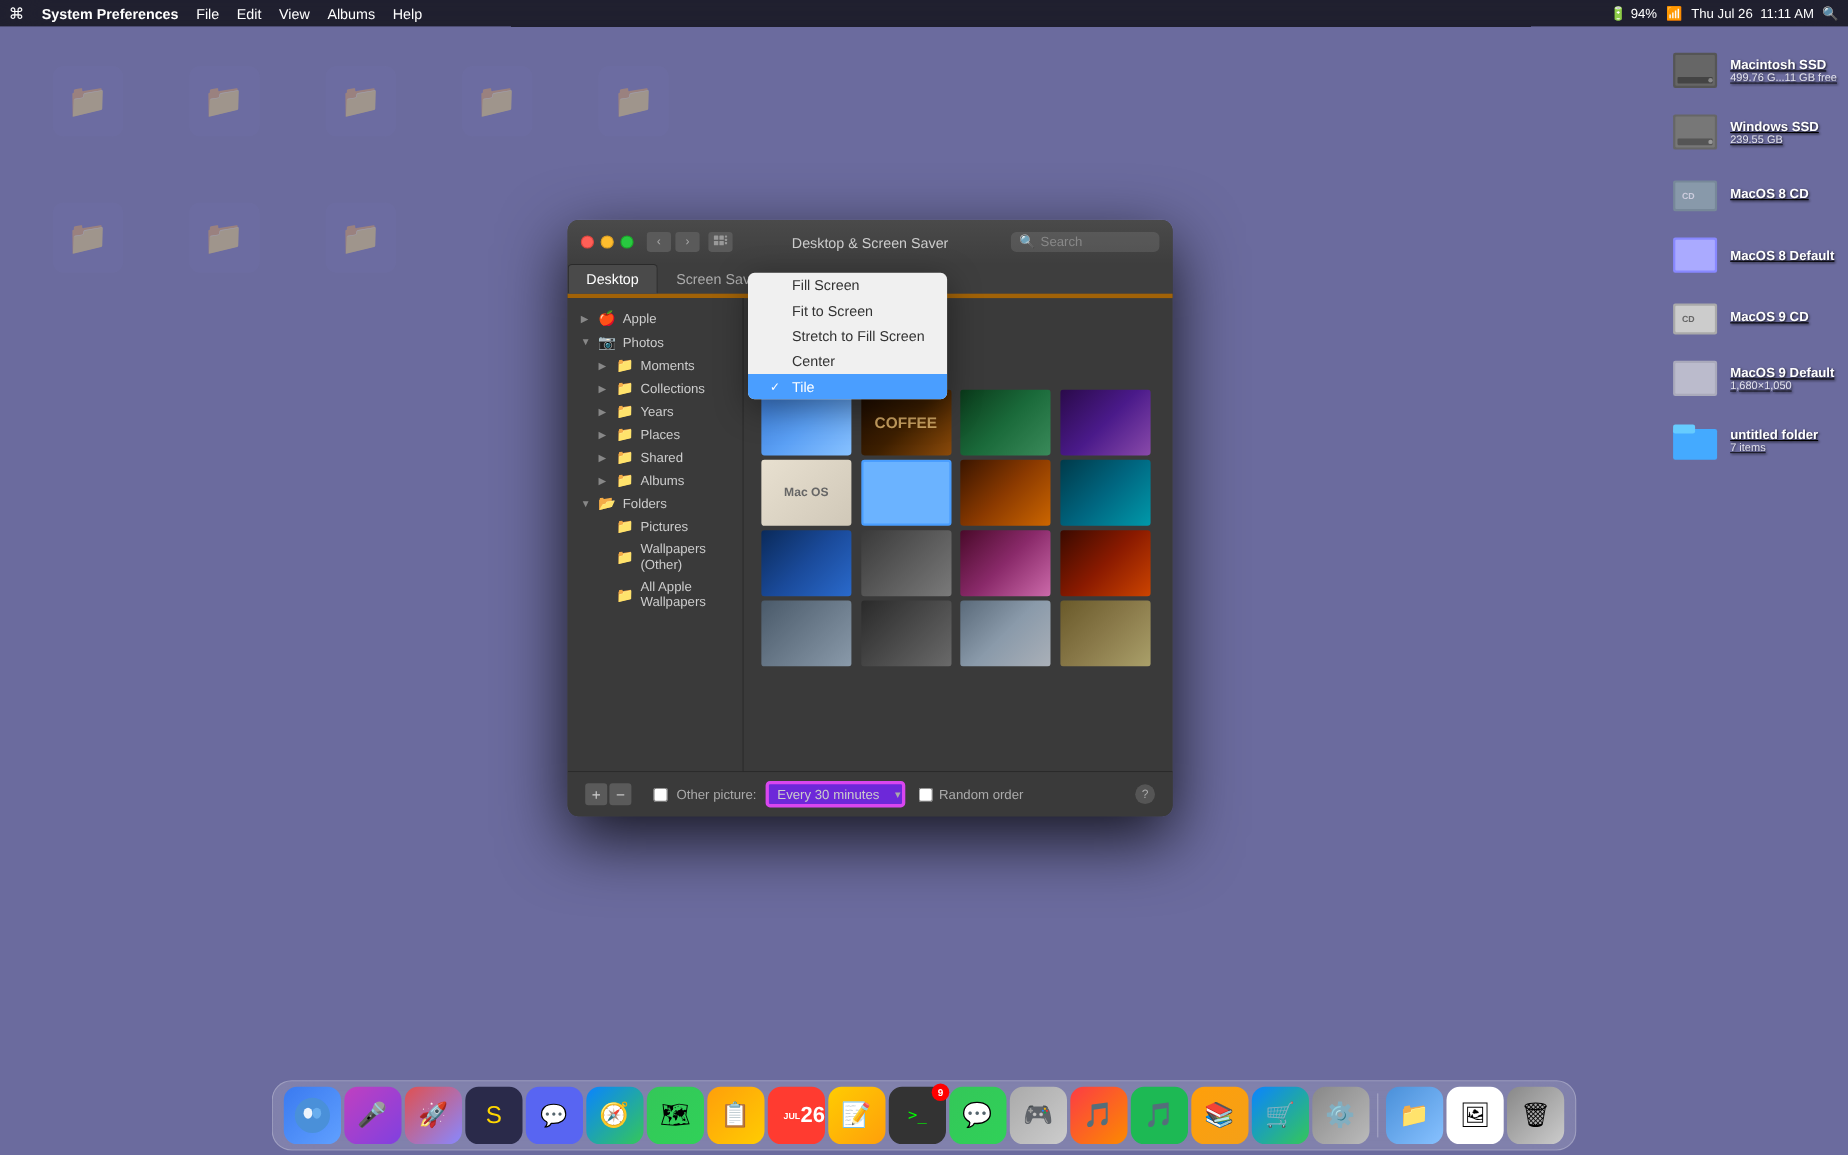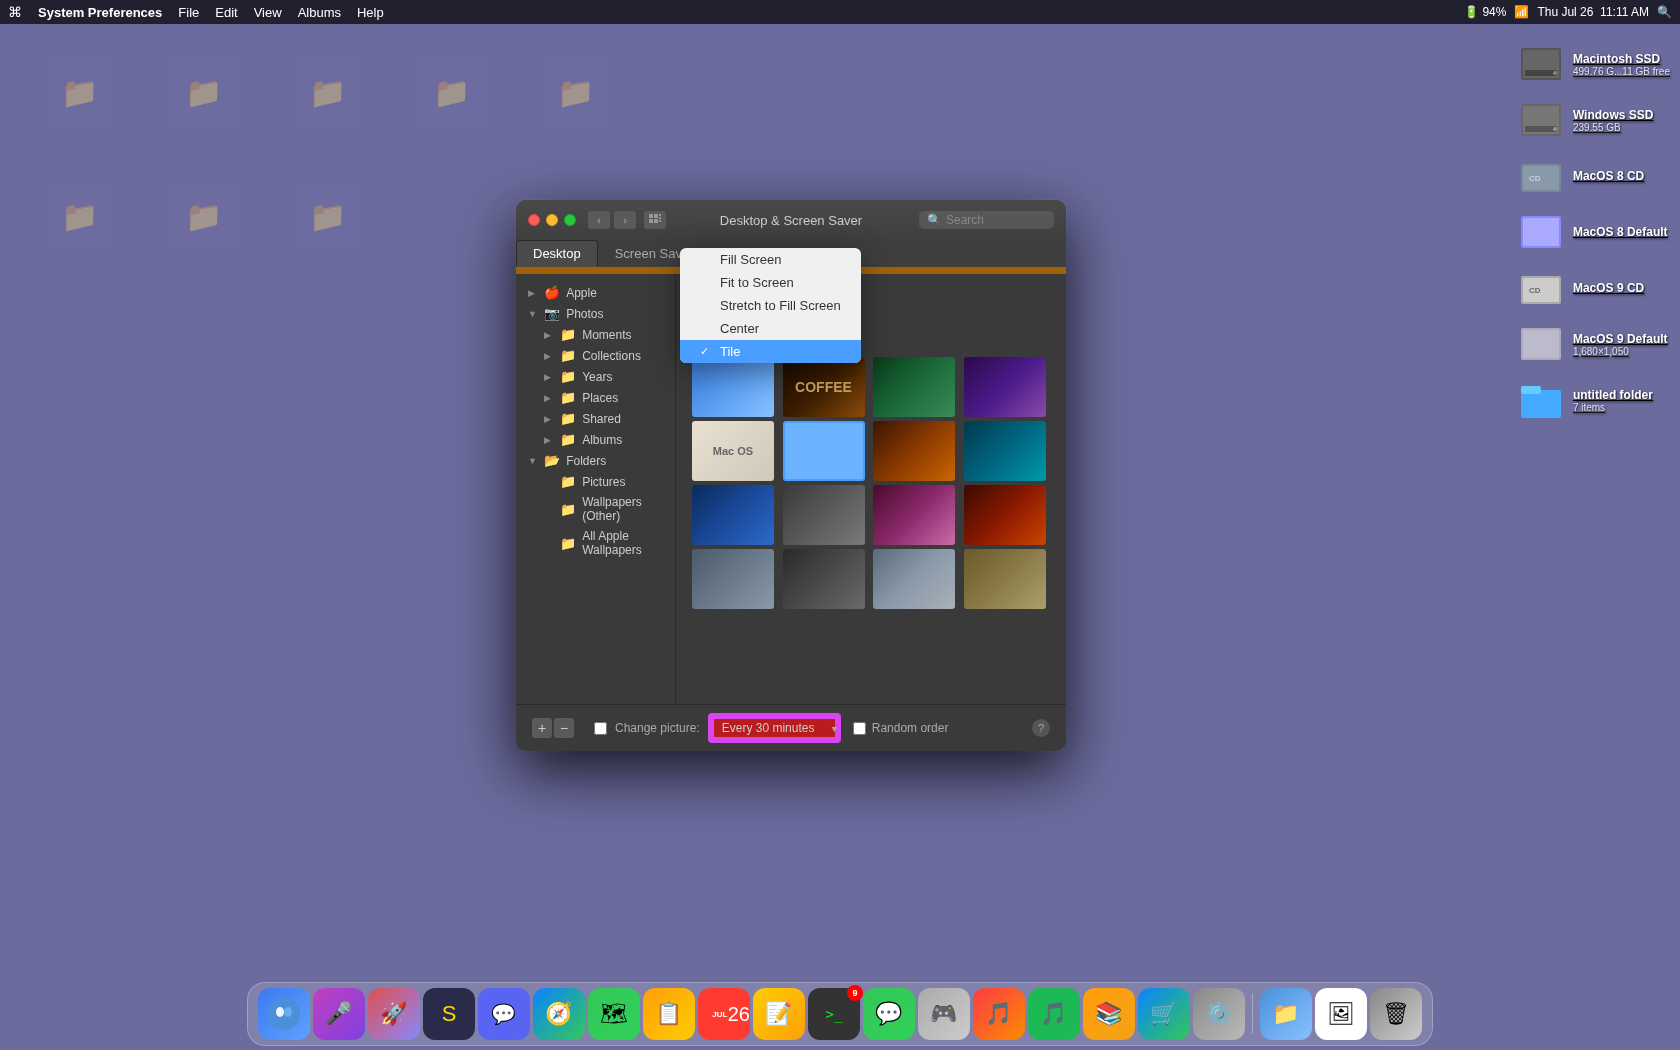--- a/index.html
+++ b/index.html
@@ -352,22 +352,22 @@
       color: #ccc;
       font-size: 14px;
     }
 
     .change-picture-label {
       color: #aaa;
       font-size: 12px;
     }
 
     .change-picture-select {
-      background: #b91c1c;
-      border: 6px solid #d946ef;
+      background: #6d28d9;
+      border: 3px solid #d946ef;
       border-radius: 4px;
       color: #ccc;
       font-size: 12px;
       padding: 2px 20px 2px 8px;
       cursor: pointer;
       appearance: none;
       position: relative;
     }
 
     .select-wrapper {
@@ -476,21 +476,21 @@
     .img-gray { background: linear-gradient(135deg, #3a3a3a, #5a5a5a, #7a7a7a); }
     .img-pink { background: linear-gradient(135deg, #4a0a2a, #8a2a6a, #cc6aaa); }
     .img-red { background: linear-gradient(135deg, #3a0a00, #8a1a00, #cc4400); }
     .img-water { background: linear-gradient(135deg, #4a5a6a, #6a7a8a, #8a9aaa); }
     .img-dark2 { background: linear-gradient(135deg, #2a2a2a, #4a4a4a, #6a6a6a); }
     .img-fog { background: linear-gradient(135deg, #5a6a7a, #8a9aaa, #aab0b8); }
     .img-desert { background: linear-gradient(135deg, #6a5a2a, #8a7a4a, #aaa06a); }
 
     .screen-saver-tab-area {
       display: flex;
-      border-bottom: 7px solid #a16207;
+      border-bottom: 4px solid #a16207;
       background: #3e3e3e;
     }
 
     .screen-tab {
       padding: 5px 16px;
       font-size: 13px;
       color: #aaa;
       cursor: pointer;
       border-radius: 4px 4px 0 0;
       border: 1px solid transparent;
@@ -794,21 +794,21 @@
     </div>
 
     <div class="window-bottom">
       <div class="add-remove-btns">
         <div class="add-remove-btn">+</div>
         <div class="add-remove-btn">−</div>
       </div>
 
       <div style="display:flex;align-items:center;gap:8px;margin-left:8px;">
         <input type="checkbox" style="accent-color: rgb(74, 158, 255);">
-        <span class="change-picture-label">Change picture:</span>
+        <span class="change-picture-label">Other picture:</span>
         <div class="select-wrapper">
           <select class="change-picture-select">
             <option>Every 30 minutes</option>
             <option>Every hour</option>
             <option>Every day</option>
             <option>Every week</option>
           </select>
         </div>
       </div>
 
@@ -854,21 +854,21 @@
     </div>
     <div class="dock-icon" style="background:linear-gradient(135deg,#c040c0,#8040e0);border-radius:12px;font-size:22px;">🎤</div>
     <div class="dock-icon" style="background:linear-gradient(135deg,#e05050,#8888ff);border-radius:12px;font-size:22px;">🚀</div>
     <div class="dock-icon" style="background:#2a2a4a;border-radius:12px;font-size:22px;color:#ffd700;">S</div>
     <div class="dock-icon" style="background:#5865f2;border-radius:12px;font-size:20px;">💬</div>
     <div class="dock-icon" style="background:linear-gradient(135deg,#0a84ff,#34c759);border-radius:12px;font-size:22px;">🧭</div>
     <div class="dock-icon" style="background:linear-gradient(135deg,#34c759,#30d158);border-radius:12px;font-size:22px;">🗺</div>
     <div class="dock-icon" style="background:linear-gradient(135deg,#ff9f0a,#ffcc02);border-radius:12px;font-size:22px;">📋</div>
     <div class="dock-icon" style="background:#ff3b30;border-radius:12px;display:flex;align-items:center;justify-content:center;flex-direction:row;color:white;font-size:9px;font-weight:bold;padding-left:14px;">
       <div style="background:#ff3b30;width:100%;text-align:center;font-size:8px;">JUL</div>
-      <div style="font-size:20px;font-weight:400;line-height:1;">26</div>
+      <div style="font-size:20px;font-weight:700;line-height:1;">26</div>
     </div>
     <div class="dock-icon" style="background:linear-gradient(135deg,#ffcc02,#ff9f0a);border-radius:12px;font-size:22px;">📝</div>
     <div class="dock-icon" style="background:#333;border-radius:12px;font-size:16px;color:#0f0;">
       <span style="font-family:monospace;color:#0f0;font-size:14px;">&gt;_</span>
       <div class="dock-badge">9</div>
     </div>
     <div class="dock-icon" style="background:linear-gradient(135deg,#34c759,#30d158);border-radius:12px;font-size:22px;">💬</div>
     <div class="dock-icon" style="background:linear-gradient(135deg,#aaa,#ccc);border-radius:12px;font-size:22px;">🎮</div>
     <div class="dock-icon" style="background:linear-gradient(135deg,#fc3c44,#fc8a00);border-radius:12px;font-size:22px;">🎵</div>
     <div class="dock-icon" style="background:#1db954;border-radius:12px;font-size:22px;">🎵</div>

